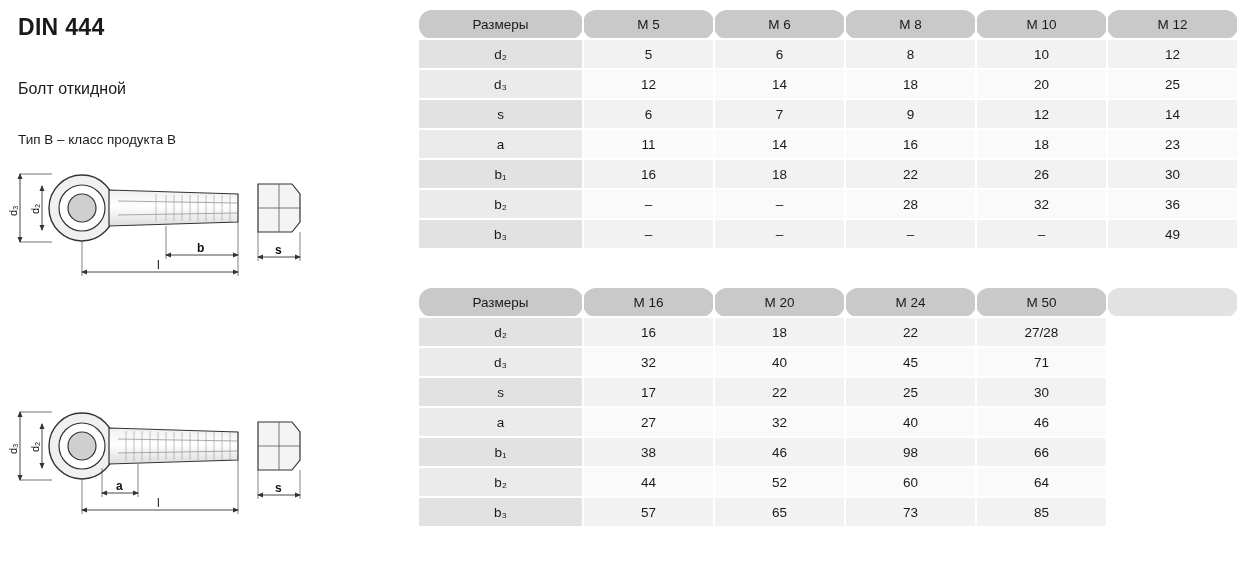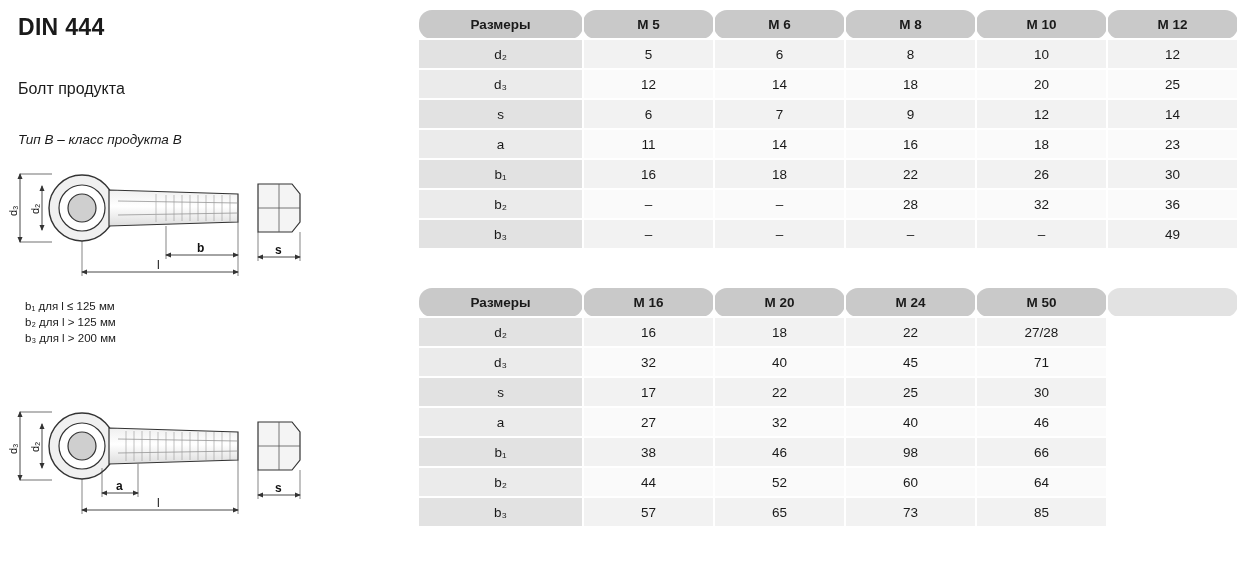--- a/index.html
+++ b/index.html
@@ -40,21 +40,20 @@
     position: absolute;
     left: 18px;
     top: 80px;
     font-size: 16px;
   }
   .type-b-label {
     position: absolute;
     left: 18px;
     top: 132px;
     font-size: 13.5px;
-    font-style: italic;
   }
   .type-bl-label {
     position: absolute;
     left: 18px;
     top: 370px;
     font-size: 13.5px;
   }
   .notes {
     position: absolute;
     left: 25px;
@@ -91,21 +90,21 @@
     height: 28px;
     text-align: center;
     vertical-align: middle;
     font-size: 13.5px;
     border-right: 2px solid #ffffff;
     padding: 0;
   }
   table.dims tr { border-bottom: 2px solid #ffffff; }
   table.dims th {
     background: #c9c9c9;
-    font-weight: bold;
+    font-weight: normal;
     font-size: 13.5px;
     border-radius: 13px;
   }
   table.dims th.blank { background: #e2e2e2; }
   table.dims td.rowhead {
     background: #e2e2e2;
     font-weight: normal;
   }
   table.dims td.val {
     background: #f2f2f2;
@@ -123,21 +122,21 @@
 </style>
 </head>
 <body>
 
 <div class="page">
 
   <div class="left-panel">
 
     <div class="std-title">DIN 444</div>
 
-    <div class="product-name">Болт продукта</div>
+    <div class="product-name">Болт откидной</div>
 
     <div class="type-b-label">Тип B  – класс продукта B</div>
 
     <div class="drawing-1">
       <svg width="330" height="125" viewBox="0 0 330 125" xmlns="http://www.w3.org/2000/svg">
         <defs>
           <marker id="ah" markerWidth="7" markerHeight="7" refX="6" refY="3" orient="auto">
             <path d="M0,0 L7,3 L0,6 z" fill="#333"></path>
           </marker>
           <marker id="ahs" markerWidth="7" markerHeight="7" refX="1" refY="3" orient="auto">
@@ -193,25 +192,20 @@
         <line x1="232" y1="99" x2="232" y2="116" stroke="#333" stroke-width="0.6"></line>
         <text x="151" y="109" font-family="Liberation Sans, sans-serif" font-size="12" fill="#111">l</text>
 
         <line x1="252" y1="97" x2="294" y2="97" stroke="#333" stroke-width="0.9" marker-start="url(#ahs)" marker-end="url(#ah)"></line>
         <line x1="252" y1="72" x2="252" y2="101" stroke="#333" stroke-width="0.6"></line>
         <line x1="294" y1="72" x2="294" y2="101" stroke="#333" stroke-width="0.6"></line>
         <text x="269" y="94" font-family="Liberation Sans, sans-serif" font-size="12" font-weight="bold" fill="#111">s</text>
       </svg>
     </div>
 
-    <div class="notes">
-      <div>b₁ для l ≤ 125 мм</div>
-      <div>b₂ для l &gt; 125 мм</div>
-      <div>b₃ для l &gt; 200 мм</div>
-    </div>
 
 
     <div class="drawing-2">
       <svg width="330" height="125" viewBox="0 0 330 125" xmlns="http://www.w3.org/2000/svg">
         <defs>
           <linearGradient id="shank2" x1="0" y1="0" x2="0" y2="1">
             <stop offset="0%" stop-color="#efefef"></stop>
             <stop offset="45%" stop-color="#ffffff"></stop>
             <stop offset="100%" stop-color="#dddddd"></stop>
           </linearGradient>

